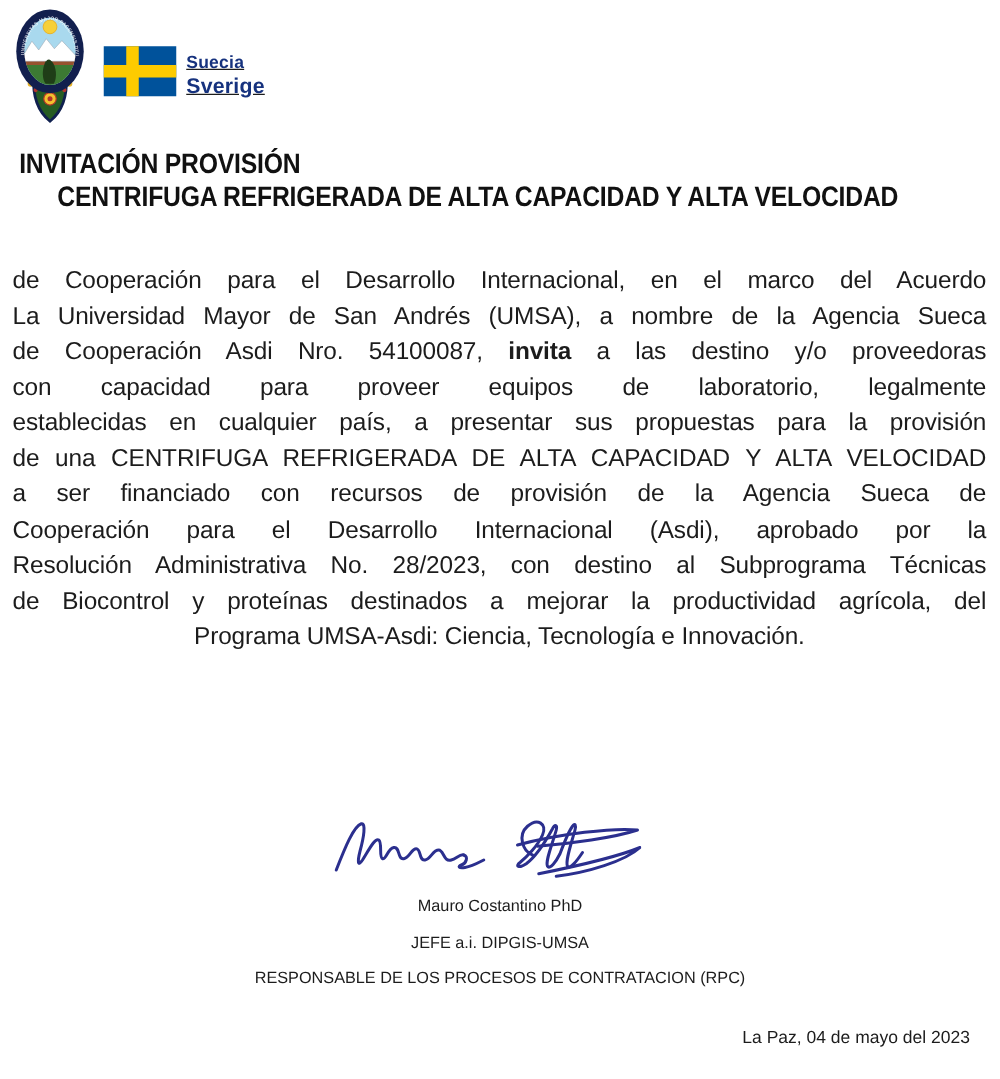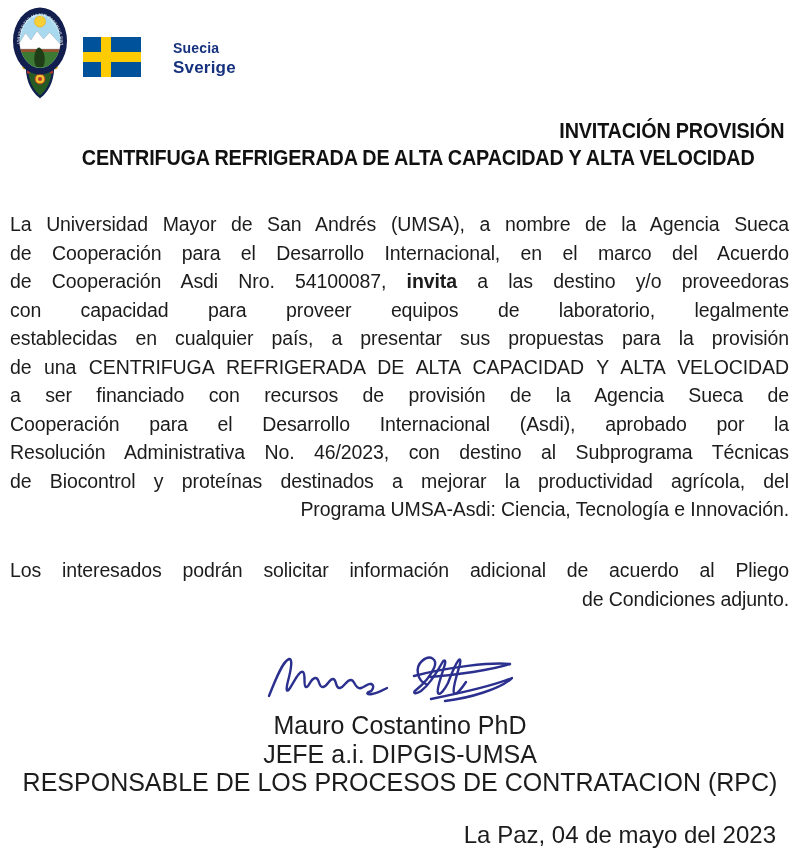--- a/index.html
+++ b/index.html
@@ -7,48 +7,48 @@
     position:relative;
     width:800px;height:863px;
     background:#ffffff;
     font-family:"Liberation Sans", sans-serif;
     color:var(--text, #1c1c1c);
     overflow:hidden;
   }
 
   
   .crest{position:absolute;left:10px;top:6px;width:60px;height:94px;}
-  .sweden{position:absolute;left:83px;top:37px;display:flex;gap:32px;align-items:center;}
+  .sweden{position:absolute;left:83px;top:37px;display:flex;gap:8px;align-items:flex-end;text-decoration:underline;}
   .flag{position:relative;width:58px;height:40px;background:var(--flag-blue,#00529B);flex:0 0 auto;}
   .flag .vbar{position:absolute;left:18px;top:0;width:10px;height:100%;background:var(--flag-yellow,#FDCB00);}
   .flag .hbar{position:absolute;left:0;top:15px;width:100%;height:10px;background:var(--flag-yellow,#FDCB00);}
   .sweden-labels{color:var(--sweden-text,#16327E);line-height:1;}
   .suecia{font-size:14px;font-weight:bold;margin-top:3px;letter-spacing:0.2px;}
   .sverige{font-size:17px;font-weight:bold;margin-top:4px;letter-spacing:0.2px;}
 
   
-  .title{position:absolute;left:0;right:0;top:117px;text-align:right;font-weight:bold;font-size:22.5px;line-height:27px;color:#111;}
+  .title{position:absolute;left:0;right:0;top:117px;text-align:left;font-weight:bold;font-size:22.5px;line-height:27px;color:#111;}
   .title .tline{display:block;}
   .title .tline > span{display:inline-block;transform:scaleX(0.88);transform-origin:center;white-space:nowrap;letter-spacing:-0.2px;}
 
   
   .para{position:absolute;left:10px;right:11px;font-size:19.5px;line-height:28.5px;letter-spacing:-0.1px;}
   .p1{top:210px;}
   .p2{top:556px;}
-  .line{text-align:right;}
+  .line{text-align:center;}
   .line.just{text-align:justify;text-align-last:justify;}
   .line .b{font-weight:bold;}
 
   
   .sig-image{position:absolute;left:0;right:0;top:648px;display:flex;justify-content:center;}
   .sig-image svg{transform:translateX(-12px);}
-  .sig-block{position:absolute;left:0;right:0;top:711px;text-align:center;font-size:25px;line-height:28.5px;}
+  .sig-block{position:absolute;left:0;right:0;top:711px;text-align:center;font-size:13px;line-height:28.5px;}
 
   
-  .dateline{position:absolute;right:24px;top:821px;font-size:24px;text-align:right;}
+  .dateline{position:absolute;right:24px;top:821px;font-size:14px;text-align:right;}
 </style>
 </head>
 <body>
 
 <div class="page">
 
   <div class="crest">
     <svg viewBox="0 0 60 94" width="60" height="94">
       <defs>
         <clipPath id="crestclip">
@@ -91,37 +91,33 @@
       <div class="sverige">Sverige</div>
     </div>
   </div>
 
   <div class="title">
     <span class="tline"><span>INVITACIÓN PROVISIÓN</span></span>
     <span class="tline"><span>CENTRIFUGA REFRIGERADA DE ALTA CAPACIDAD Y ALTA VELOCIDAD</span></span>
   </div>
 
   <div class="para p1">
+      <div class="line just"><span>de Cooperación para el Desarrollo Internacional, en el marco del Acuerdo</span></div>
       <div class="line just"><span>La Universidad Mayor de San Andrés (UMSA), a nombre de la Agencia Sueca</span></div>
-      <div class="line just"><span>de Cooperación para el Desarrollo Internacional, en el marco del Acuerdo</span></div>
       <div class="line just"><span>de Cooperación Asdi Nro. 54100087, </span><span class="b">invita</span><span> a las destino y/o proveedoras</span></div>
       <div class="line just"><span>con capacidad para proveer equipos de laboratorio, legalmente</span></div>
       <div class="line just"><span>establecidas en cualquier país, a presentar sus propuestas para la provisión</span></div>
       <div class="line just"><span>de una CENTRIFUGA REFRIGERADA DE ALTA CAPACIDAD Y ALTA VELOCIDAD</span></div>
       <div class="line just"><span>a ser financiado con recursos de provisión de la Agencia Sueca de</span></div>
       <div class="line just"><span>Cooperación para el Desarrollo Internacional (Asdi), aprobado por la</span></div>
-      <div class="line just"><span>Resolución Administrativa No. 46/2023, con destino al Subprograma Técnicas</span></div>
+      <div class="line just"><span>Resolución Administrativa No. 28/2023, con destino al Subprograma Técnicas</span></div>
       <div class="line just"><span>de Biocontrol y proteínas destinados a mejorar la productividad agrícola, del</span></div>
       <div class="line"><span>Programa UMSA-Asdi: Ciencia, Tecnología e Innovación.</span></div>
     </div>
 
-  <div class="para p2">
-      <div class="line just"><span>Los interesados podrán solicitar información adicional de acuerdo al Pliego</span></div>
-      <div class="line"><span>de Condiciones adjunto.</span></div>
-    </div>
 
   <div class="sig-image">
     <svg viewBox="0 0 250 62" width="250" height="62">
       <g fill="none" stroke="var(--signature-ink,#2B2F8E)" stroke-width="2.4" stroke-linecap="round" stroke-linejoin="round">
         <path d="M6,48 C13,30 20,13 26,11 C30,10 28,22 25,33 C23,41 23,46 27,40 C32,32 37,22 40,24 C43,26 40,38 43,39 C46,40 47,31 52,30 C57,29 55,40 60,39 C65,38 66,31 70,31 C74,31 72,41 77,40 C82,39 83,32 88,32 C92,32 92,42 98,40 C102,39 105,35 108,36"></path>
         <path d="M108,36 C112,37 110,43 106,44 C103,45 104,47 109,46 C115,45 120,42 124,40"></path>
         <path d="M163,36 C155,33 151,20 159,13 C167,6 175,11 171,20 C167,29 158,38 153,42 C149,45 152,47 158,43 C166,37 173,26 179,15 C181,11 183,12 182,16 C179,27 173,41 175,45 C177,48 182,41 185,35 C188,27 192,17 195,13 C197,10 198,12 197,16 C194,27 189,41 191,45 C193,48 199,40 203,34"></path>
         <path d="M151,28 C185,19 228,14 247,16 C229,22 193,27 167,29"></path>
         <path d="M168,51 C198,45 232,37 249,30 C237,41 207,50 182,53"></path>
       </g>

